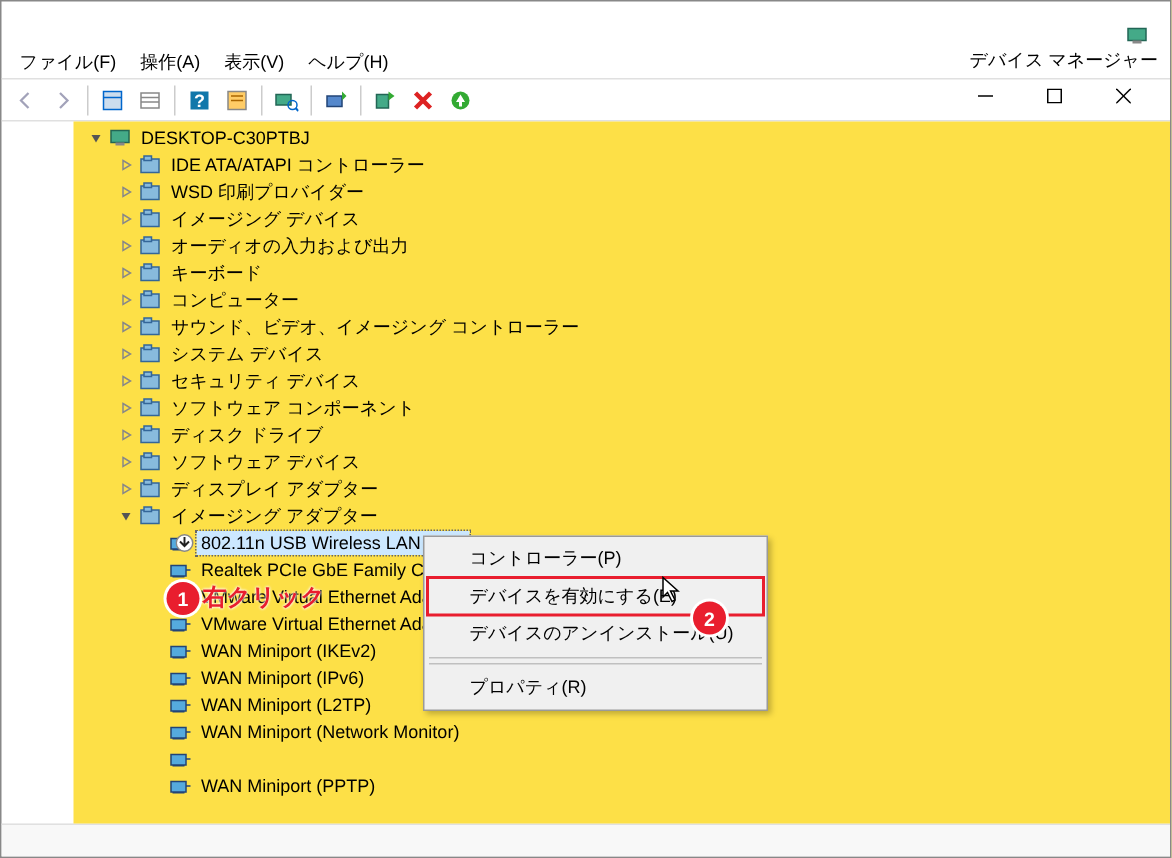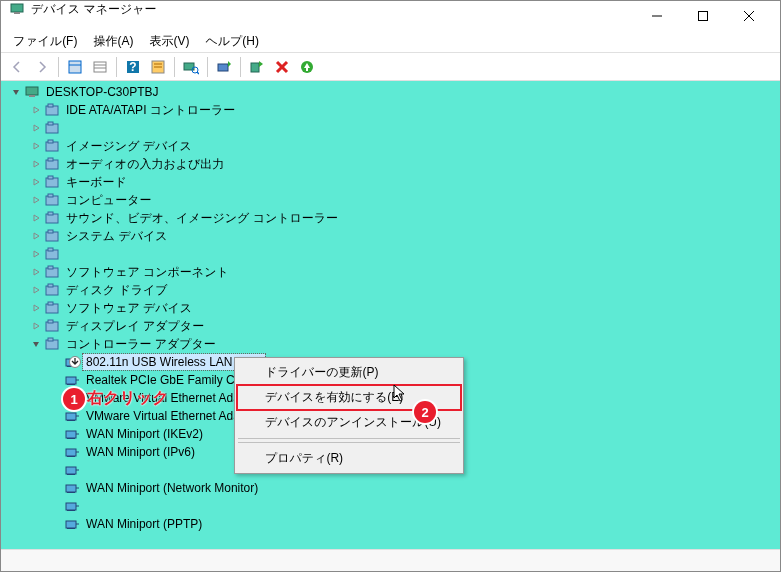--- a/index.html
+++ b/index.html
@@ -1,33 +1,33 @@
 <!DOCTYPE html>
 <html><head>
 <meta charset="utf-8">
 <style>
 * { margin: 0; padding: 0; box-sizing: border-box; font-family: "Meiryo UI", "Yu Gothic UI", sans-serif; font-size: 12px; }
 body { background: #fff; width: 781px; height: 572px; overflow: hidden; border: 1px solid #888; display: flex; flex-direction: column; }
 
-.titlebar { height: 30px; display: flex; align-items: flex-start; padding: 0 8px; }
+.titlebar { height: 30px; display: flex; align-items: flex-end; padding: 15px 8px; flex-direction: column; }
 .title-icon { width: 16px; height: 16px; margin-right: 6px; }
 .title-text { flex: 1; font-size: 12px; }
 .win-btns { display: flex; }
 .win-btn { width: 46px; height: 30px; display: flex; align-items: center; justify-content: center; cursor: default; }
 .win-btn svg { width: 10px; height: 10px; }
 
 .menubar { height: 22px; display: flex; align-items: center; padding: 0 4px; border-bottom: 1px solid #e0e0e0; }
 .menu-item { padding: 2px 8px; cursor: default; }
 
 .toolbar { height: 28px; display: flex; align-items: center; padding: 2px 4px; border-bottom: 1px solid #e0e0e0; gap: 1px; }
 .tb-btn { width: 24px; height: 24px; display: flex; align-items: center; justify-content: center; border: 1px solid transparent; }
 .tb-sep { width: 1px; height: 20px; background: #ccc; margin: 0 3px; }
 .tb-btn.disabled { opacity: .45; }
 
-.content { flex: 1; overflow: auto; padding: 2px; background: #5eead4; position: relative; }
+.content { flex: 1; overflow: auto; padding: 2px; background: #fde047; position: relative; margin-left: 48px; }
 .tree { list-style: none; padding-left: 6px; }
 .tree ul { list-style: none; padding-left: 20px; }
 .node { display: flex; align-items: center; height: 18px; white-space: nowrap; }
 .expander { width: 14px; height: 14px; display: flex; align-items: center; justify-content: center; cursor: default; color: #666; }
 .expander.empty { visibility: hidden; }
 .node-icon { width: 16px; height: 16px; margin: 0 3px 0 1px; flex-shrink: 0; }
 .node-label { padding: 1px 3px; }
 .node.selected .node-label { background: #cce8ff; outline: 1px dotted #666; }
 
 .arrow-down-icon { width: 16px; height: 12px; position: absolute; pointer-events: none; }
@@ -191,20 +191,21 @@
             <div class="node">
               <span class="expander">
                 <svg width="10" height="10" viewBox="0 0 10 10">
                   <path d="M3 2 L8 5 L3 8 Z" fill="none" stroke="#888"></path>
                 </svg>
               </span>
               <svg viewBox="0 0 16 16" class="node-icon">
                 <rect x="2" y="4" width="12" height="9" fill="#8bd" stroke="#369"></rect>
                 <rect x="4" y="2" width="5" height="3" fill="#8bd" stroke="#369"></rect>
               </svg>
+              <span class="node-label">WSD 印刷プロバイダー</span>
             </div>
           </li>
           <li>
             <div class="node">
               <span class="expander">
                 <svg width="10" height="10" viewBox="0 0 10 10">
                   <path d="M3 2 L8 5 L3 8 Z" fill="none" stroke="#888"></path>
                 </svg>
               </span>
               <svg viewBox="0 0 16 16" class="node-icon">
@@ -288,20 +289,21 @@
             <div class="node">
               <span class="expander">
                 <svg width="10" height="10" viewBox="0 0 10 10">
                   <path d="M3 2 L8 5 L3 8 Z" fill="none" stroke="#888"></path>
                 </svg>
               </span>
               <svg viewBox="0 0 16 16" class="node-icon">
                 <rect x="2" y="4" width="12" height="9" fill="#8bd" stroke="#369"></rect>
                 <rect x="4" y="2" width="5" height="3" fill="#8bd" stroke="#369"></rect>
               </svg>
+              <span class="node-label">セキュリティ デバイス</span>
             </div>
           </li>
           <li>
             <div class="node">
               <span class="expander">
                 <svg width="10" height="10" viewBox="0 0 10 10">
                   <path d="M3 2 L8 5 L3 8 Z" fill="none" stroke="#888"></path>
                 </svg>
               </span>
               <svg viewBox="0 0 16 16" class="node-icon">
@@ -357,21 +359,21 @@
             <div class="node">
               <span class="expander">
                 <svg width="10" height="10" viewBox="0 0 10 10">
                   <path d="M2 3 L8 3 L5 8 Z" fill="#555"></path>
                 </svg>
               </span>
               <svg viewBox="0 0 16 16" class="node-icon">
                 <rect x="2" y="4" width="12" height="9" fill="#8bd" stroke="#369"></rect>
                 <rect x="4" y="2" width="5" height="3" fill="#8bd" stroke="#369"></rect>
               </svg>
-              <span class="node-label">コントローラー アダプター</span>
+              <span class="node-label">イメージング アダプター</span>
             </div>
             <ul>
               <li>
                 <div class="node selected">
                   <span class="expander empty"></span>
                   <svg viewBox="0 0 16 16" class="node-icon">
                     <rect x="2" y="5" width="10" height="7" fill="#5ad" stroke="#247"></rect>
                     <line x1="12" y1="8" x2="15" y2="8" stroke="#247"></line>
                     <rect x="3" y="12" width="8" height="1" fill="#247"></rect>
                   </svg>
@@ -434,20 +436,21 @@
                 </div>
               </li>
               <li>
                 <div class="node">
                   <span class="expander empty"></span>
                   <svg viewBox="0 0 16 16" class="node-icon">
                     <rect x="2" y="5" width="10" height="7" fill="#5ad" stroke="#247"></rect>
                     <line x1="12" y1="8" x2="15" y2="8" stroke="#247"></line>
                     <rect x="3" y="12" width="8" height="1" fill="#247"></rect>
                   </svg>
+                  <span class="node-label">WAN Miniport (L2TP)</span>
                 </div>
               </li>
               <li>
                 <div class="node">
                   <span class="expander empty"></span>
                   <svg viewBox="0 0 16 16" class="node-icon">
                     <rect x="2" y="5" width="10" height="7" fill="#5ad" stroke="#247"></rect>
                     <line x1="12" y1="8" x2="15" y2="8" stroke="#247"></line>
                     <rect x="3" y="12" width="8" height="1" fill="#247"></rect>
                   </svg>
@@ -483,21 +486,21 @@
 
   <svg class="arrow-down-icon" style="left:68px; top:275px;" viewBox="0 0 16 12">
       <circle cx="6" cy="6" r="5.5" fill="#fff" stroke="#888"></circle>
       <path d="M6 2 v5 M3 5 l3 3 l3 -3" stroke="#222" fill="none" stroke-width="1.3"></path>
     </svg>
 
   <div class="annot-badge" style="left:62px; top:307px;">1</div>
   <div class="annot-label" style="left:86px; top:307px;font-family:Liberation Serif, serif;">右クリック</div>
 
   <div class="context-menu" style="left:233px; top:276px;">
-    <div class="cm-item">ドライバーの更新(P)</div>
+    <div class="cm-item">コントローラー(P)</div>
     <div class="cm-item highlighted">デバイスを有効にする(E)</div>
     <div class="cm-item">デバイスのアンインストール(U)</div>
     <div class="cm-sep"></div>
     <div class="cm-sep"></div>
     <div class="cm-item">プロパティ(R)</div>
   </div>
 
   <div class="annot-badge" style="left:413px; top:320px;">2</div>
 
   <svg class="cursor-ptr" style="left:392px; top:303px;" viewBox="0 0 16 20">

